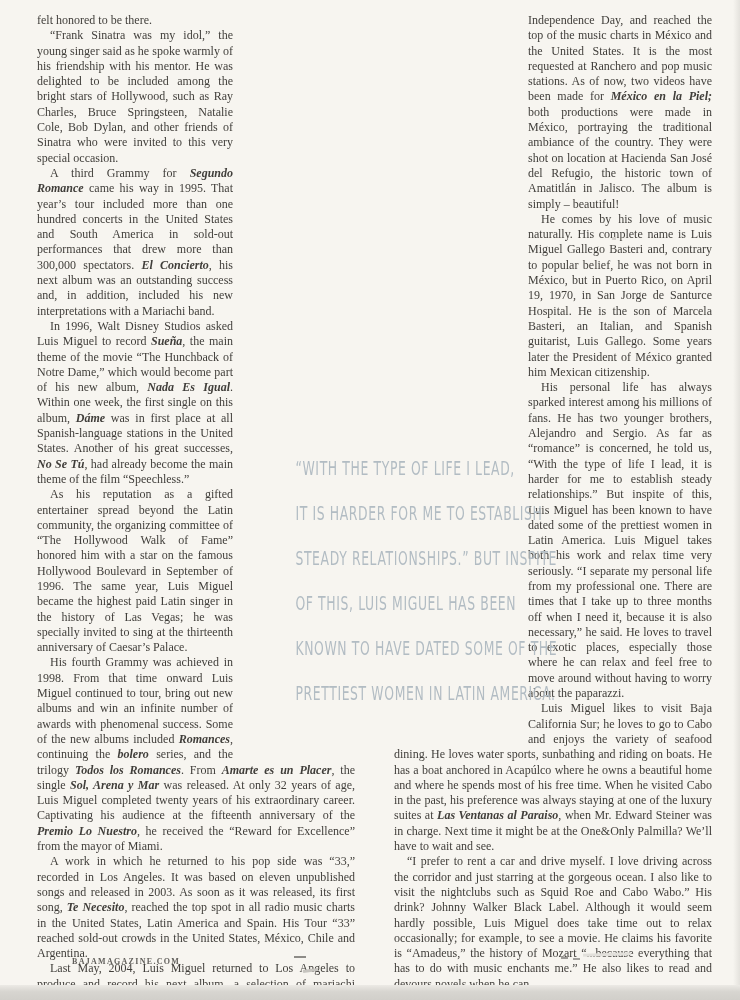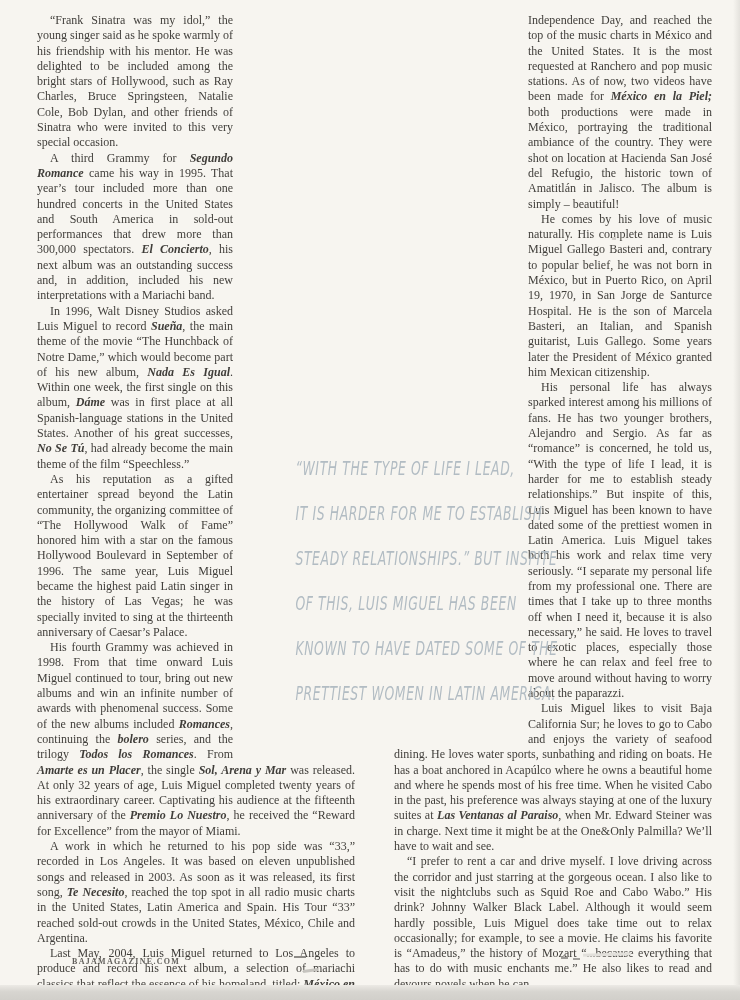--- a/index.html
+++ b/index.html
@@ -18,21 +18,20 @@
   p.para{margin:0;padding:0;}
   p.para.indent{text-indent:13px;}
   .it{font-style:italic;font-weight:bold;}
   
   .spacer-right{float:right;width:122px;height:327px;margin-top:411px;}
   .spacer-left{float:left;width:134px;height:320px;margin-top:412px;}
   .pullquote{
     position:absolute;left:239px;top:446px;width:297px;
     font-family:"DejaVu Sans","Liberation Sans",sans-serif;
     font-weight:400;
-    font-style:italic;
   }
   .pq-line{
     height:45px;line-height:45px;white-space:nowrap;text-align:center;
     font-size:20px;letter-spacing:1px;
     transform:scaleX(0.62);transform-origin:50% 50%;
   }
   .footer-num{
     position:absolute;left:33px;top:976px;
     font-size:12.5px;color:#4a4845;margin-top:35px;
   }
@@ -56,20 +55,21 @@
   .a-streak{left:583px;top:953px;width:48px;height:3px;background:#e2e0db;transform:rotate(-2deg);}
   .a-dot{left:612px;top:237px;width:4px;height:3px;background:#d2cfca;}
 </style>
 </head>
 <body>
 
 <div class="page">
 
   <div class="col col-left">
     <div class="spacer-right"></div>
+  <p class="para"><span class="">felt honored to be there.</span></p>
       <p class="para indent"><span class="">“Frank Sinatra was my idol,” the young singer said as he spoke warmly of his friendship with his mentor. He was delighted to be included among the bright stars of Hollywood, such as Ray Charles, Bruce Springsteen, Natalie Cole, Bob Dylan, and other friends of Sinatra who were invited to this very special occasion.</span></p>
       <p class="para indent"><span class="">A third Grammy for </span><span class="it">Segundo Romance</span><span class=""> came his way in 1995. That year’s tour included more than one hundred concerts in the United States and South America in sold-out performances that drew more than 300,000 spectators. </span><span class="it">El Concierto</span><span class="">, his next album was an outstanding success and, in addition, included his new interpretations with a Mariachi band.</span></p>
       <p class="para indent"><span class="">In 1996, Walt Disney Studios asked Luis Miguel to record </span><span class="it">Sueña</span><span class="">, the main theme of the movie “The Hunchback of Notre Dame,” which would become part of his new album, </span><span class="it">Nada Es Igual</span><span class="">. Within one week, the first single on this album, </span><span class="it">Dáme</span><span class=""> was in first place at all Spanish-language stations in the United States. Another of his great successes, </span><span class="it">No Se Tú</span><span class="">, had already become the main theme of the film “Speechless.”</span></p>
       <p class="para indent"><span class="">As his reputation as a gifted entertainer spread beyond the Latin community, the organizing committee of “The Hollywood Walk of Fame” honored him with a star on the famous Hollywood Boulevard in September of 1996. The same year, Luis Miguel became the highest paid Latin singer in the history of Las Vegas; he was specially invited to sing at the thirteenth anniversary of Caesar’s Palace.</span></p>
       <p class="para indent"><span class="">His fourth Grammy was achieved in 1998. From that time onward Luis Miguel continued to tour, bring out new albums and win an infinite number of awards with phenomenal success. Some of the new albums included </span><span class="it">Romances</span><span class="">, continuing the </span><span class="it">bolero</span><span class=""> series, and the trilogy </span><span class="it">Todos los Romances</span><span class="">. From </span><span class="it">Amarte es un Placer</span><span class="">, the single </span><span class="it">Sol, Arena y Mar</span><span class=""> was released. At only 32 years of age, Luis Miguel completed twenty years of his extraordinary career. Captivating his audience at the fifteenth anniversary of the </span><span class="it">Premio Lo Nuestro</span><span class="">, he received the “Reward for Excellence” from the mayor of Miami.</span></p>
       <p class="para indent"><span class="">A work in which he returned to his pop side was “33,” recorded in Los Angeles. It was based on eleven unpublished songs and released in 2003. As soon as it was released, its first song, </span><span class="it">Te Necesito</span><span class="">, reached the top spot in all radio music charts in the United States, Latin America and Spain. His Tour “33” reached sold-out crowds in the United States, México, Chile and Argentina.</span></p>
       <p class="para indent"><span class="">Last May, 2004, Luis Miguel returned to Los Angeles to produce and record his next album, a selection of mariachi classics that reflect the essence of his homeland, titled: </span><span class="it">México en la Piel</span></p>
     </div>
 
   <div class="col col-right">

